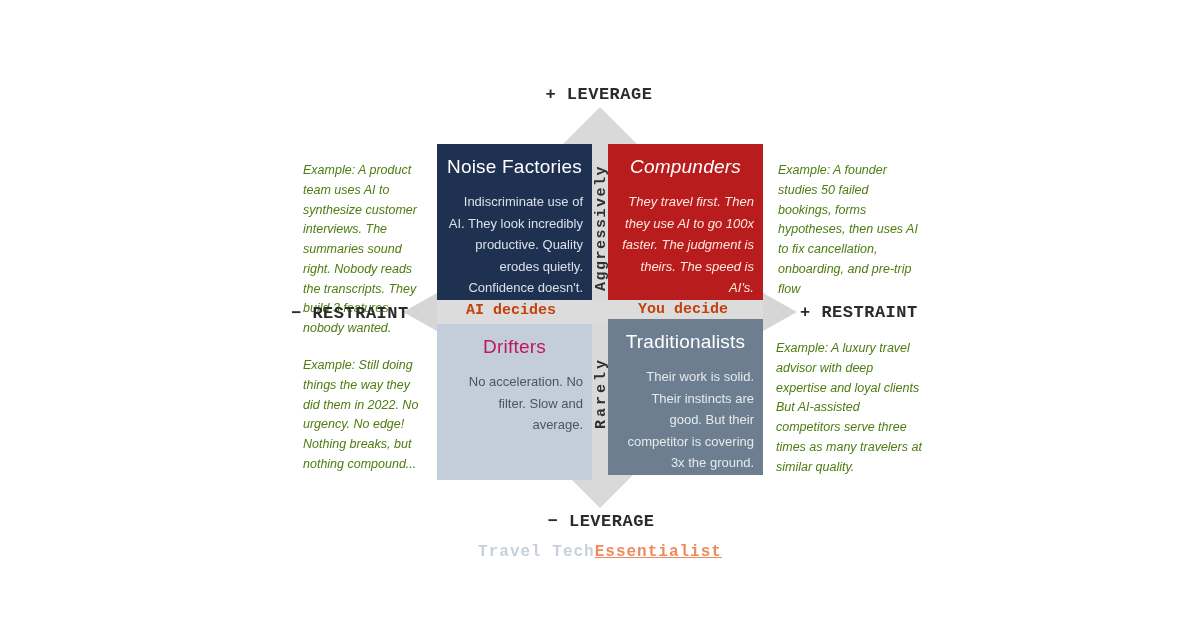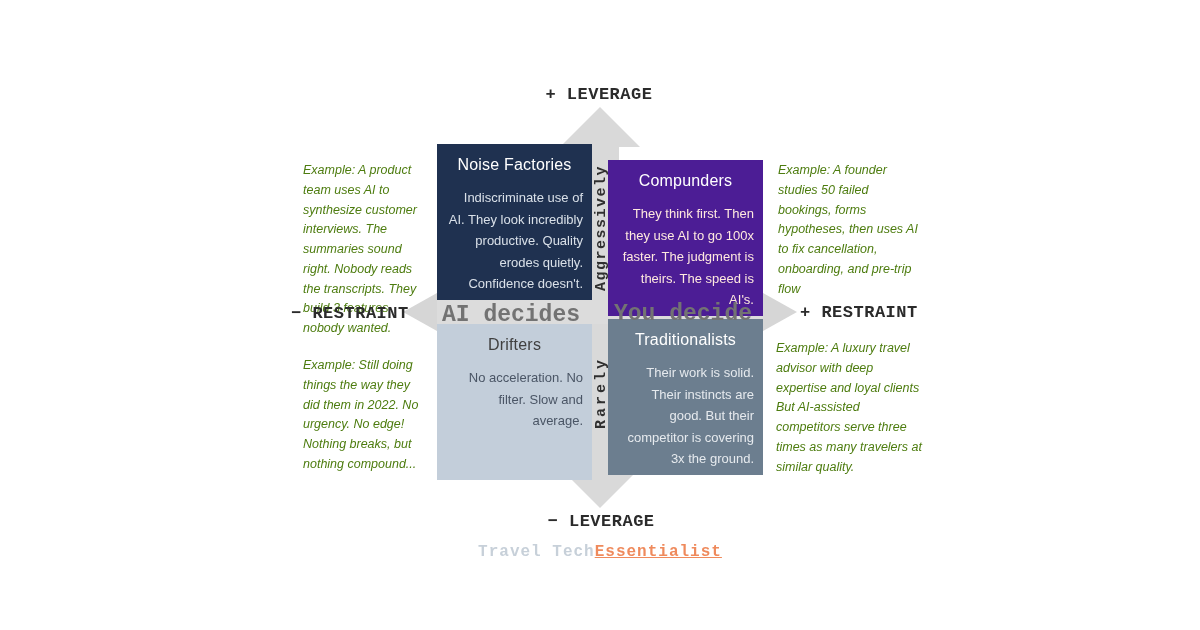--- a/index.html
+++ b/index.html
@@ -36,50 +36,50 @@
   .h-band{position:absolute;left:430px;top:300px;width:340px;height:24px;background:#dcdcdc;z-index:1;}
   .h-head-left{position:absolute;left:403px;top:293px;width:0;height:0;
     border-top:19px solid transparent;border-bottom:19px solid transparent;
     border-right:34px solid #d6d6d6;z-index:1;}
   .h-head-right{position:absolute;left:763px;top:293px;width:0;height:0;
     border-top:19px solid transparent;border-bottom:19px solid transparent;
     border-left:34px solid #d6d6d6;z-index:1;}
   
   .quad{position:absolute;width:155px;height:156px;z-index:2;box-sizing:border-box;}
   .quad-nf{left:437px;top:144px;background:#1f3150;}
-  .quad-cp{left:608px;top:160px;background:#4c1d95;}
+  .quad-cp{left:608px;top:144px;background:#b91c1c;font-style:italic;}
   .quad-dr{left:437px;top:324px;background:#c3ceda;}
   .quad-tr{left:608px;top:319px;background:#6c7e8f;}
   .q-title{
     margin-top:12px;text-align:center;
-    font-size:16px;font-weight:normal;letter-spacing:.2px;
+    font-size:19px;font-weight:normal;letter-spacing:.2px;
   }
   .q-body{
     margin:13px 9px 0 10px;text-align:right;
     font-size:13px;line-height:1.66;
   }
   .quad-nf .q-title{color:#ffffff;} .quad-nf .q-body{color:#d9e0e8;}
   .quad-cp .q-title{color:#ffffff;} .quad-cp .q-body{color:#ffe9df;}
-  .quad-dr .q-title{color:#404040;} .quad-dr .q-body{color:#4a5565;}
+  .quad-dr .q-title{color:#be185d;} .quad-dr .q-body{color:#4a5565;}
   .quad-tr .q-title{color:#ffffff;} .quad-tr .q-body{color:#e6eaee;}
   
   .v-word{
     position:absolute;z-index:3;
     font-family:"Liberation Mono",monospace;
     font-size:15px;font-weight:bold;color:#2f2f2f;
     white-space:nowrap;letter-spacing:1.5px;
     transform:translate(-50%,-50%) rotate(-90deg);
   }
   .v-word-agg{left:601px;top:228px;}
   .v-word-rar{left:601px;top:393px;letter-spacing:3px;}
   
   .h-word{
     position:absolute;z-index:3;
     font-family:"Liberation Mono",monospace;
-    font-size:23px;font-weight:bold;color:#737373;
+    font-size:15px;font-weight:bold;color:#c2410c;
     white-space:nowrap;
     transform:translateX(-50%);
   }
   .h-word-ai{left:511px;top:302px;}
   .h-word-you{left:683px;top:301px;}
   
   .example{
     position:absolute;z-index:2;
     font-style:italic;
     font-size:12.5px;line-height:1.58;
@@ -117,21 +117,21 @@
   <div class="h-band"></div>
   <div class="h-head-left"></div>
   <div class="h-head-right"></div>
 
   <div class="quad quad-nf">
     <div class="q-title">Noise Factories</div>
     <div class="q-body">Indiscriminate use of AI. They look incredibly productive. Quality erodes quietly. Confidence doesn't.</div>
   </div>
   <div class="quad quad-cp">
     <div class="q-title">Compunders</div>
-    <div class="q-body">They think first. Then they use AI to go 100x faster. The judgment is theirs. The speed is AI's.</div>
+    <div class="q-body">They travel first. Then they use AI to go 100x faster. The judgment is theirs. The speed is AI's.</div>
   </div>
   <div class="quad quad-dr">
     <div class="q-title">Drifters</div>
     <div class="q-body">No acceleration. No filter. Slow and average.</div>
   </div>
   <div class="quad quad-tr">
     <div class="q-title">Traditionalists</div>
     <div class="q-body">Their work is solid. Their instincts are good. But their competitor is covering 3x the ground.</div>
   </div>
 

